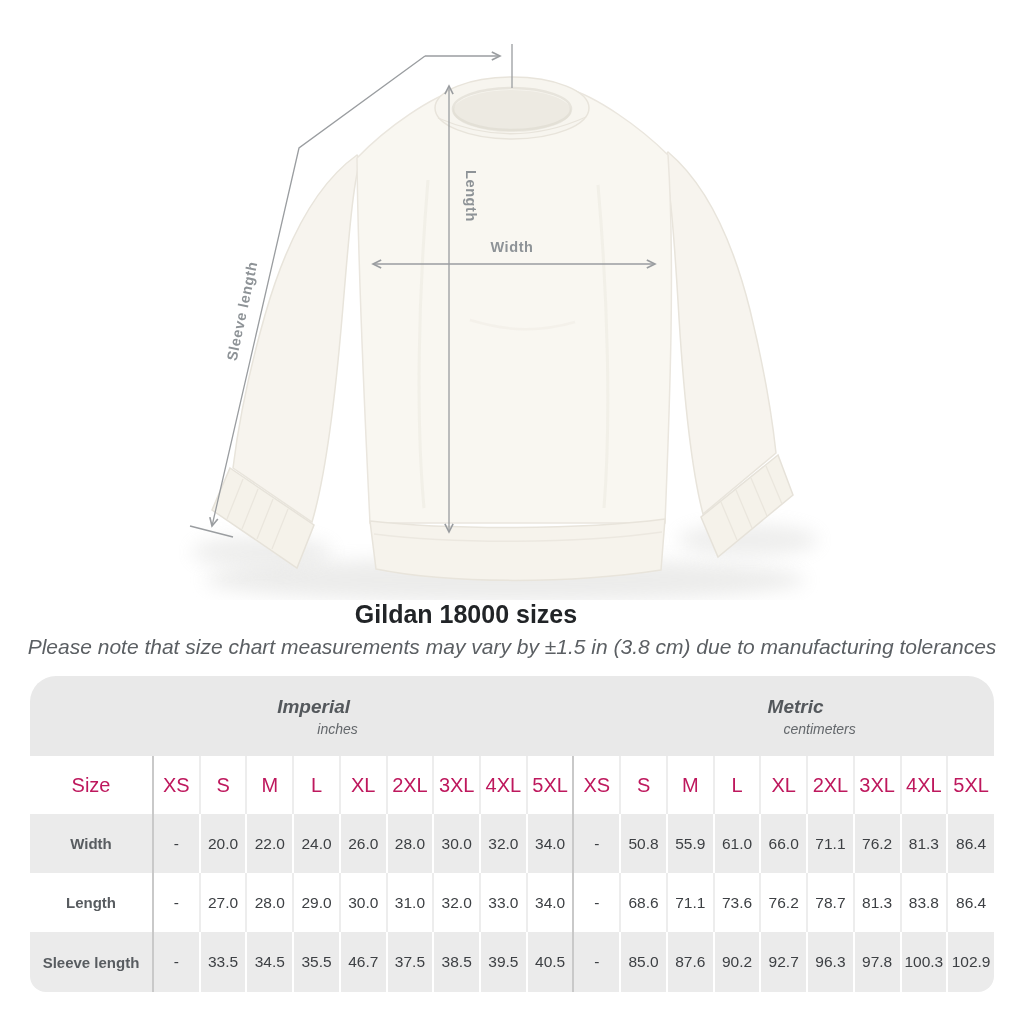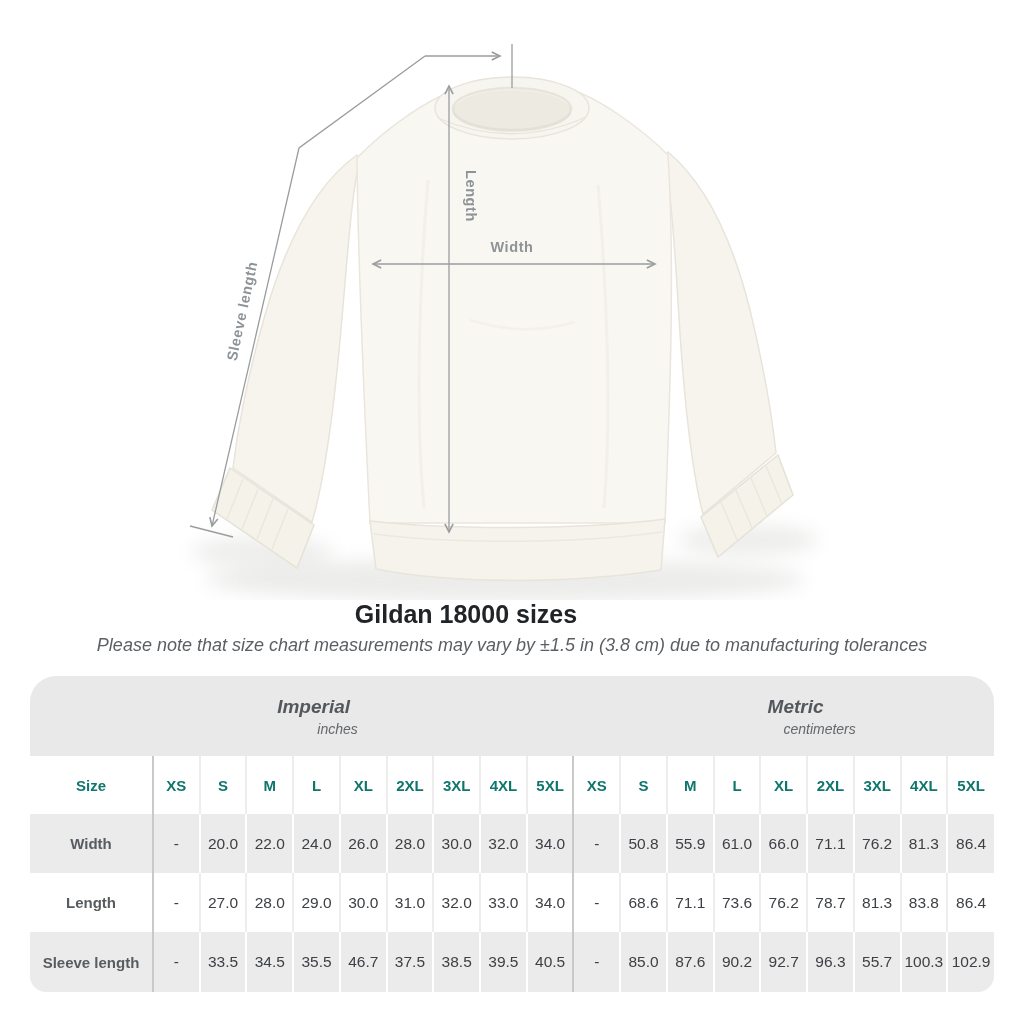--- a/index.html
+++ b/index.html
@@ -12,39 +12,39 @@
   .photo{position:absolute;left:0;top:0;width:1024px;height:600px;background:#ffffff;}
   .photo svg{display:block;width:1024px;height:600px;}
   .meas-label{fill:#8e9397;font-size:14.5px;font-weight:bold;letter-spacing:.6px;}
   
   .title{
     position:absolute;left:0;top:600px;width:932px;text-align:center;
     font-size:25px;font-weight:bold;color:#212427;
   }
   .subtitle{
     position:absolute;left:0;top:635px;width:1024px;text-align:center;
-    font-style:italic;font-size:18px;color:#5b5f63;
+    font-style:italic;font-size:21px;color:#5b5f63;
   }
   
   .table-wrap{
     position:absolute;left:30px;top:676px;width:964px;
     border-radius:26px 26px 16px 16px;overflow:hidden;background:#ffffff;
   }
   .band{display:flex;height:80px;background:#e9e9e9;}
   .band-half{display:flex;flex-direction:column;justify-content:center;align-items:center;row-gap:3px;padding-left:28px;}
   .band-half.imperial{width:56.3%;}
   .band-half.metric{width:43.7%;}
   .band-name{font-size:19px;font-weight:bold;font-style:italic;color:#54585c;}
   .band-unit{font-size:14px;font-style:italic;color:#63676b;margin-left:48px;}
   table{width:100%;border-collapse:collapse;table-layout:fixed;}
   col.col-size{width:123px;}
   th,td{text-align:center;vertical-align:middle;padding:0;height:58px;}
   tbody tr td{height:59px;}
   tbody tr:last-child td{height:60px;}
-  thead th{background:#ffffff;font-size:15px;font-weight:bold;color:#0f766e;}
+  thead th{background:#ffffff;font-size:20px;font-weight:normal;color:#be185d;}
   tr.white td{background:#ffffff;}
   tr.gray td{background:#ebebeb;}
   td{font-size:15.5px;color:#3d4044;}
   td.rowlabel{font-weight:bold;font-size:15px;color:#585c60;}
   thead th + th,tr.white td + td{border-left:2px solid #ededed;}
   tr.gray td + td{border-left:2px solid #ffffff;}
   th.strong,td.strong{border-left:2px solid #c9c9c9 !important;margin-top:36px;}
 </style>
 </head>
 <body>
@@ -222,19 +222,19 @@
           <td>37.5</td>
           <td>38.5</td>
           <td>39.5</td>
           <td>40.5</td>
           <td class="strong">-</td>
           <td>85.0</td>
           <td>87.6</td>
           <td>90.2</td>
           <td>92.7</td>
           <td>96.3</td>
-          <td>55.7</td>
+          <td>97.8</td>
           <td>100.3</td>
           <td>102.9</td>
         </tr>
       </tbody>
   </table>
 </div>
 
 </body></html>

